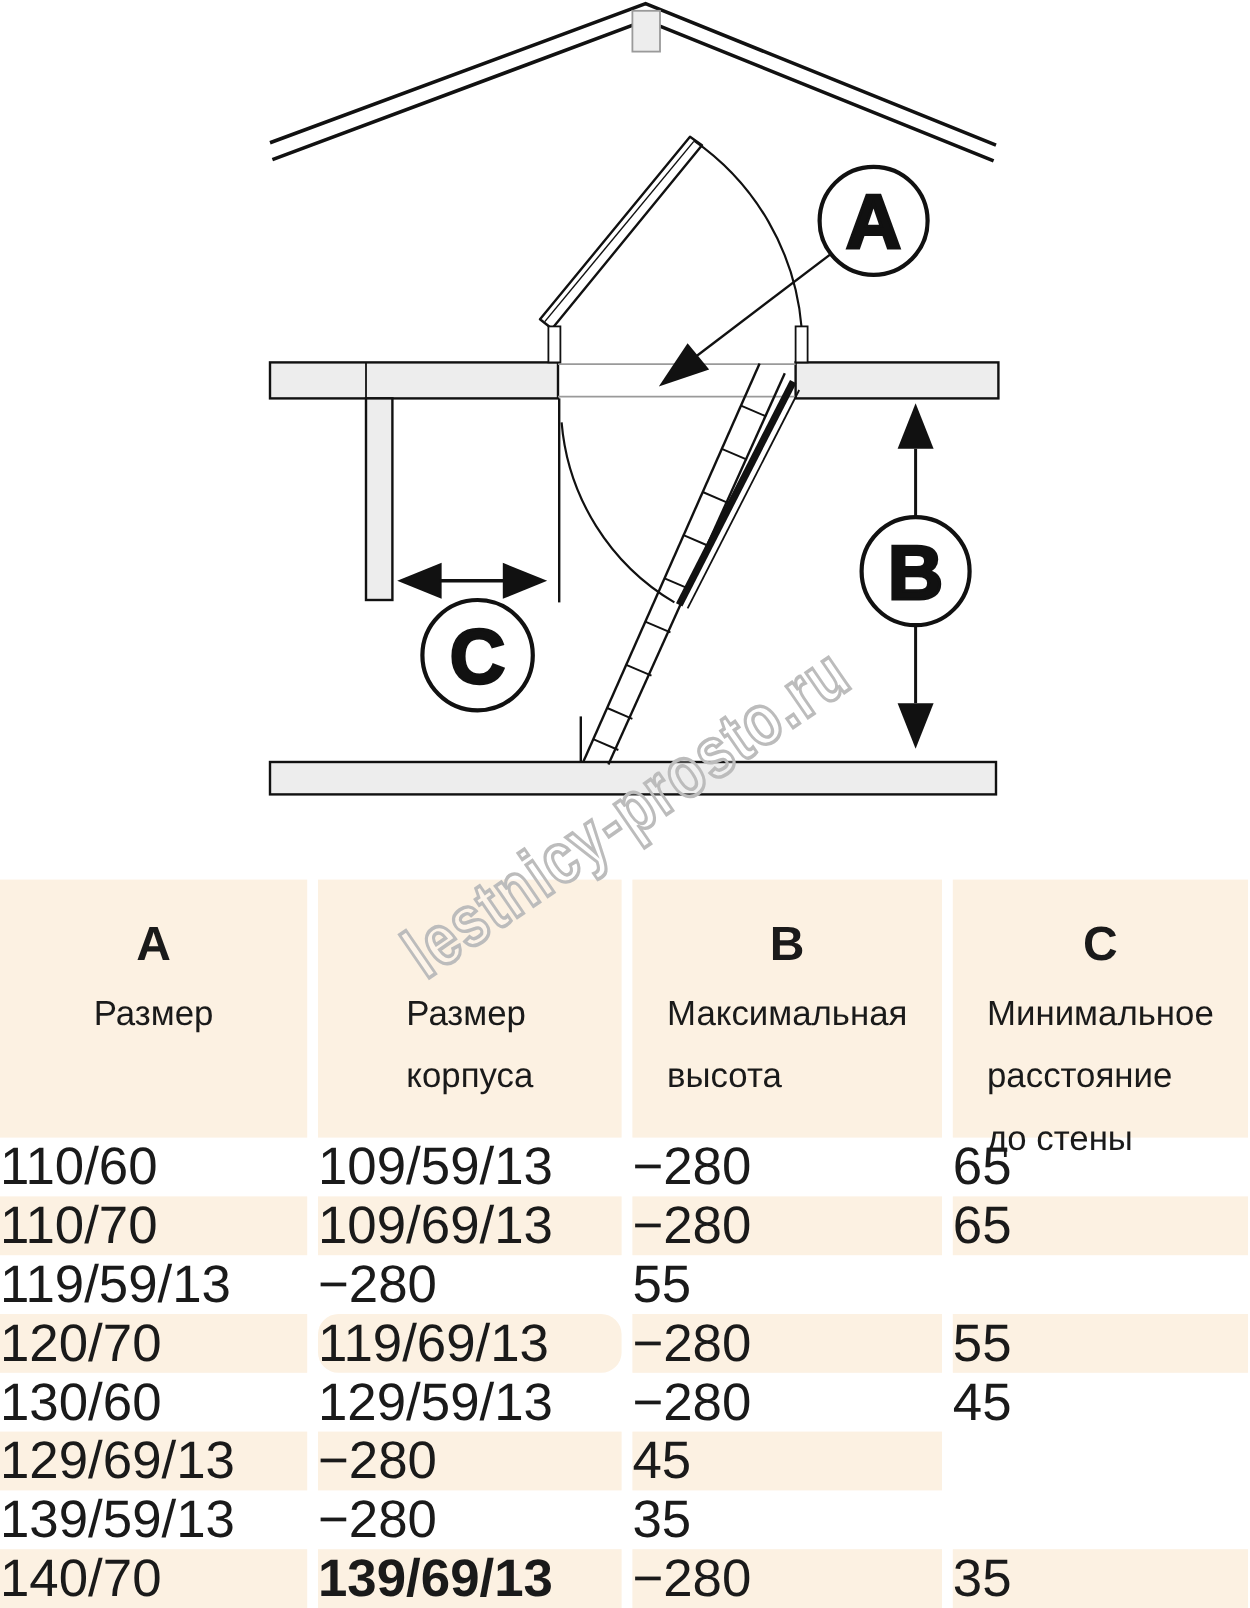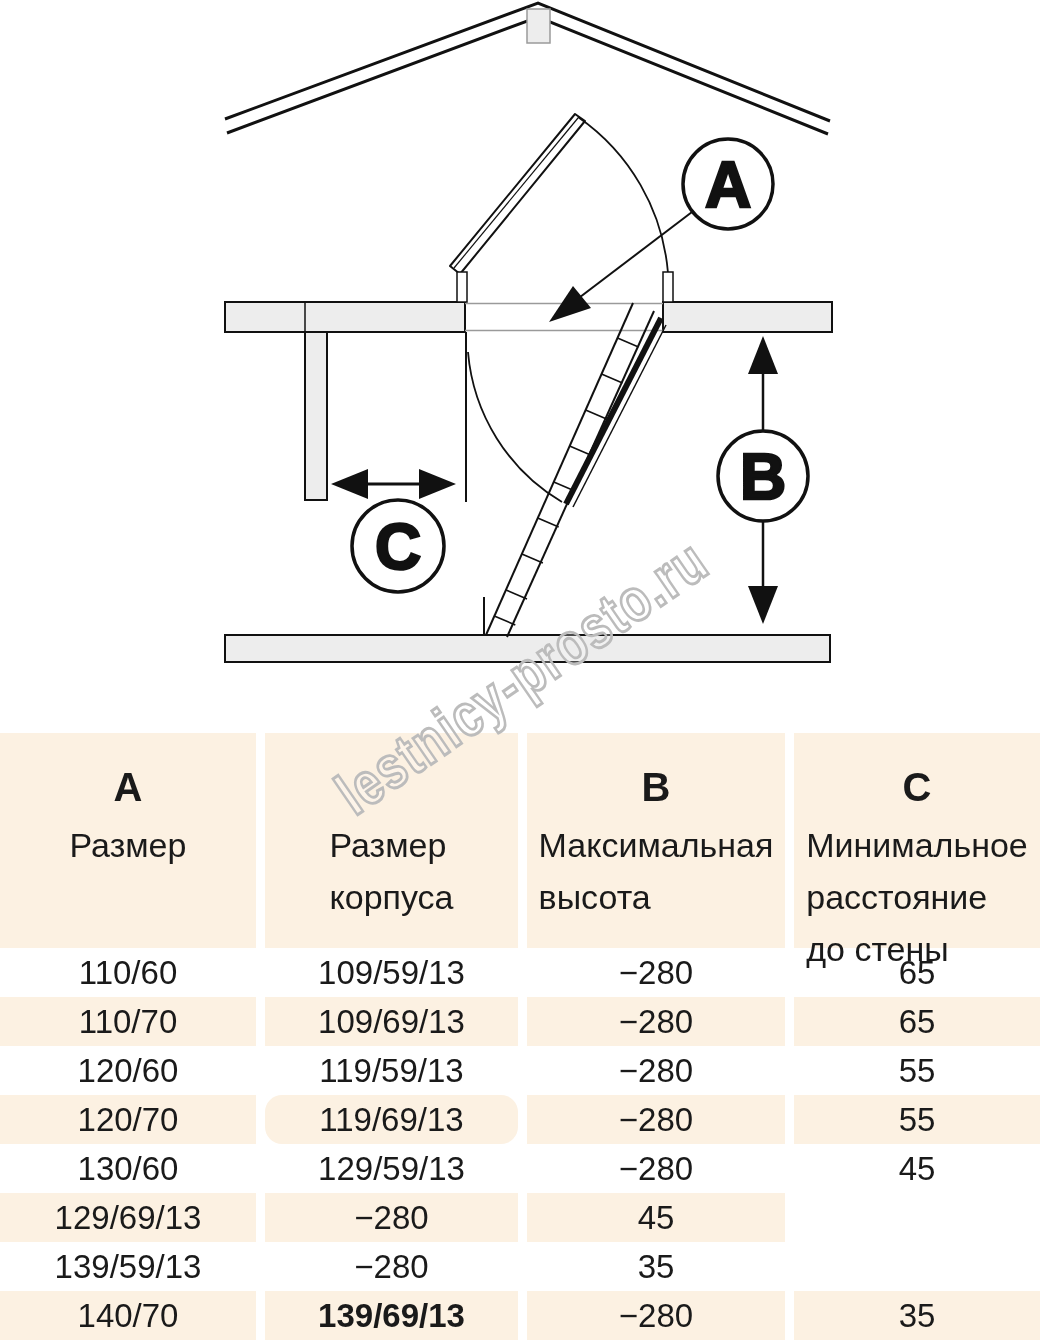--- a/index.html
+++ b/index.html
@@ -25,24 +25,24 @@
   .size-table { position:absolute; left:0; top:733px; width:1042px; z-index:1; }
   .thead, .trow {
     display:grid;
     grid-template-columns:256px 253px 258px 246px;
     column-gap:9px;
   }
   .hcell { height:215px; text-align:center; }
   .hletter { margin-top:22px; height:64px; line-height:64px; font-size:40px; font-weight:bold; }
   .hdesc {
     display:table; margin:0 auto; text-align:left;
-    white-space:pre-line; font-size:34px; line-height:52px;
+    white-space:pre-line; font-size:29px; line-height:52px;
   }
   .trow { height:49px; }
-  .tcell { text-align:center; font-size:33px; line-height:49px; }
+  .tcell { text-align:left; font-size:44px; line-height:49px; }
 </style>
 </head>
 <body>
 
 <div class="canvas">
 
   <div class="diagram">
     <svg width="1042" height="733" viewBox="0 0 1042 733" xmlns="http://www.w3.org/2000/svg">
 
       <g>
@@ -162,21 +162,20 @@
           <div class="tcell">−280</div>
           <div class="tcell">65</div>
         </div>
         <div class="trow">
           <div class="tcell" style="background: rgb(252, 241, 226);">110/70</div>
           <div class="tcell" style="background: rgb(252, 241, 226);">109/69/13</div>
           <div class="tcell" style="background: rgb(252, 241, 226);">−280</div>
           <div class="tcell" style="background: rgb(252, 241, 226);">65</div>
         </div>
         <div class="trow">
-          <div class="tcell">120/60</div>
           <div class="tcell">119/59/13</div>
           <div class="tcell">−280</div>
           <div class="tcell">55</div>
         </div>
         <div class="trow">
           <div class="tcell" style="background: rgb(252, 241, 226);">120/70</div>
           <div class="tcell" style="background: rgb(252, 241, 226); border-radius: 17px;">119/69/13</div>
           <div class="tcell" style="background: rgb(252, 241, 226);">−280</div>
           <div class="tcell" style="background: rgb(252, 241, 226);">55</div>
         </div>

